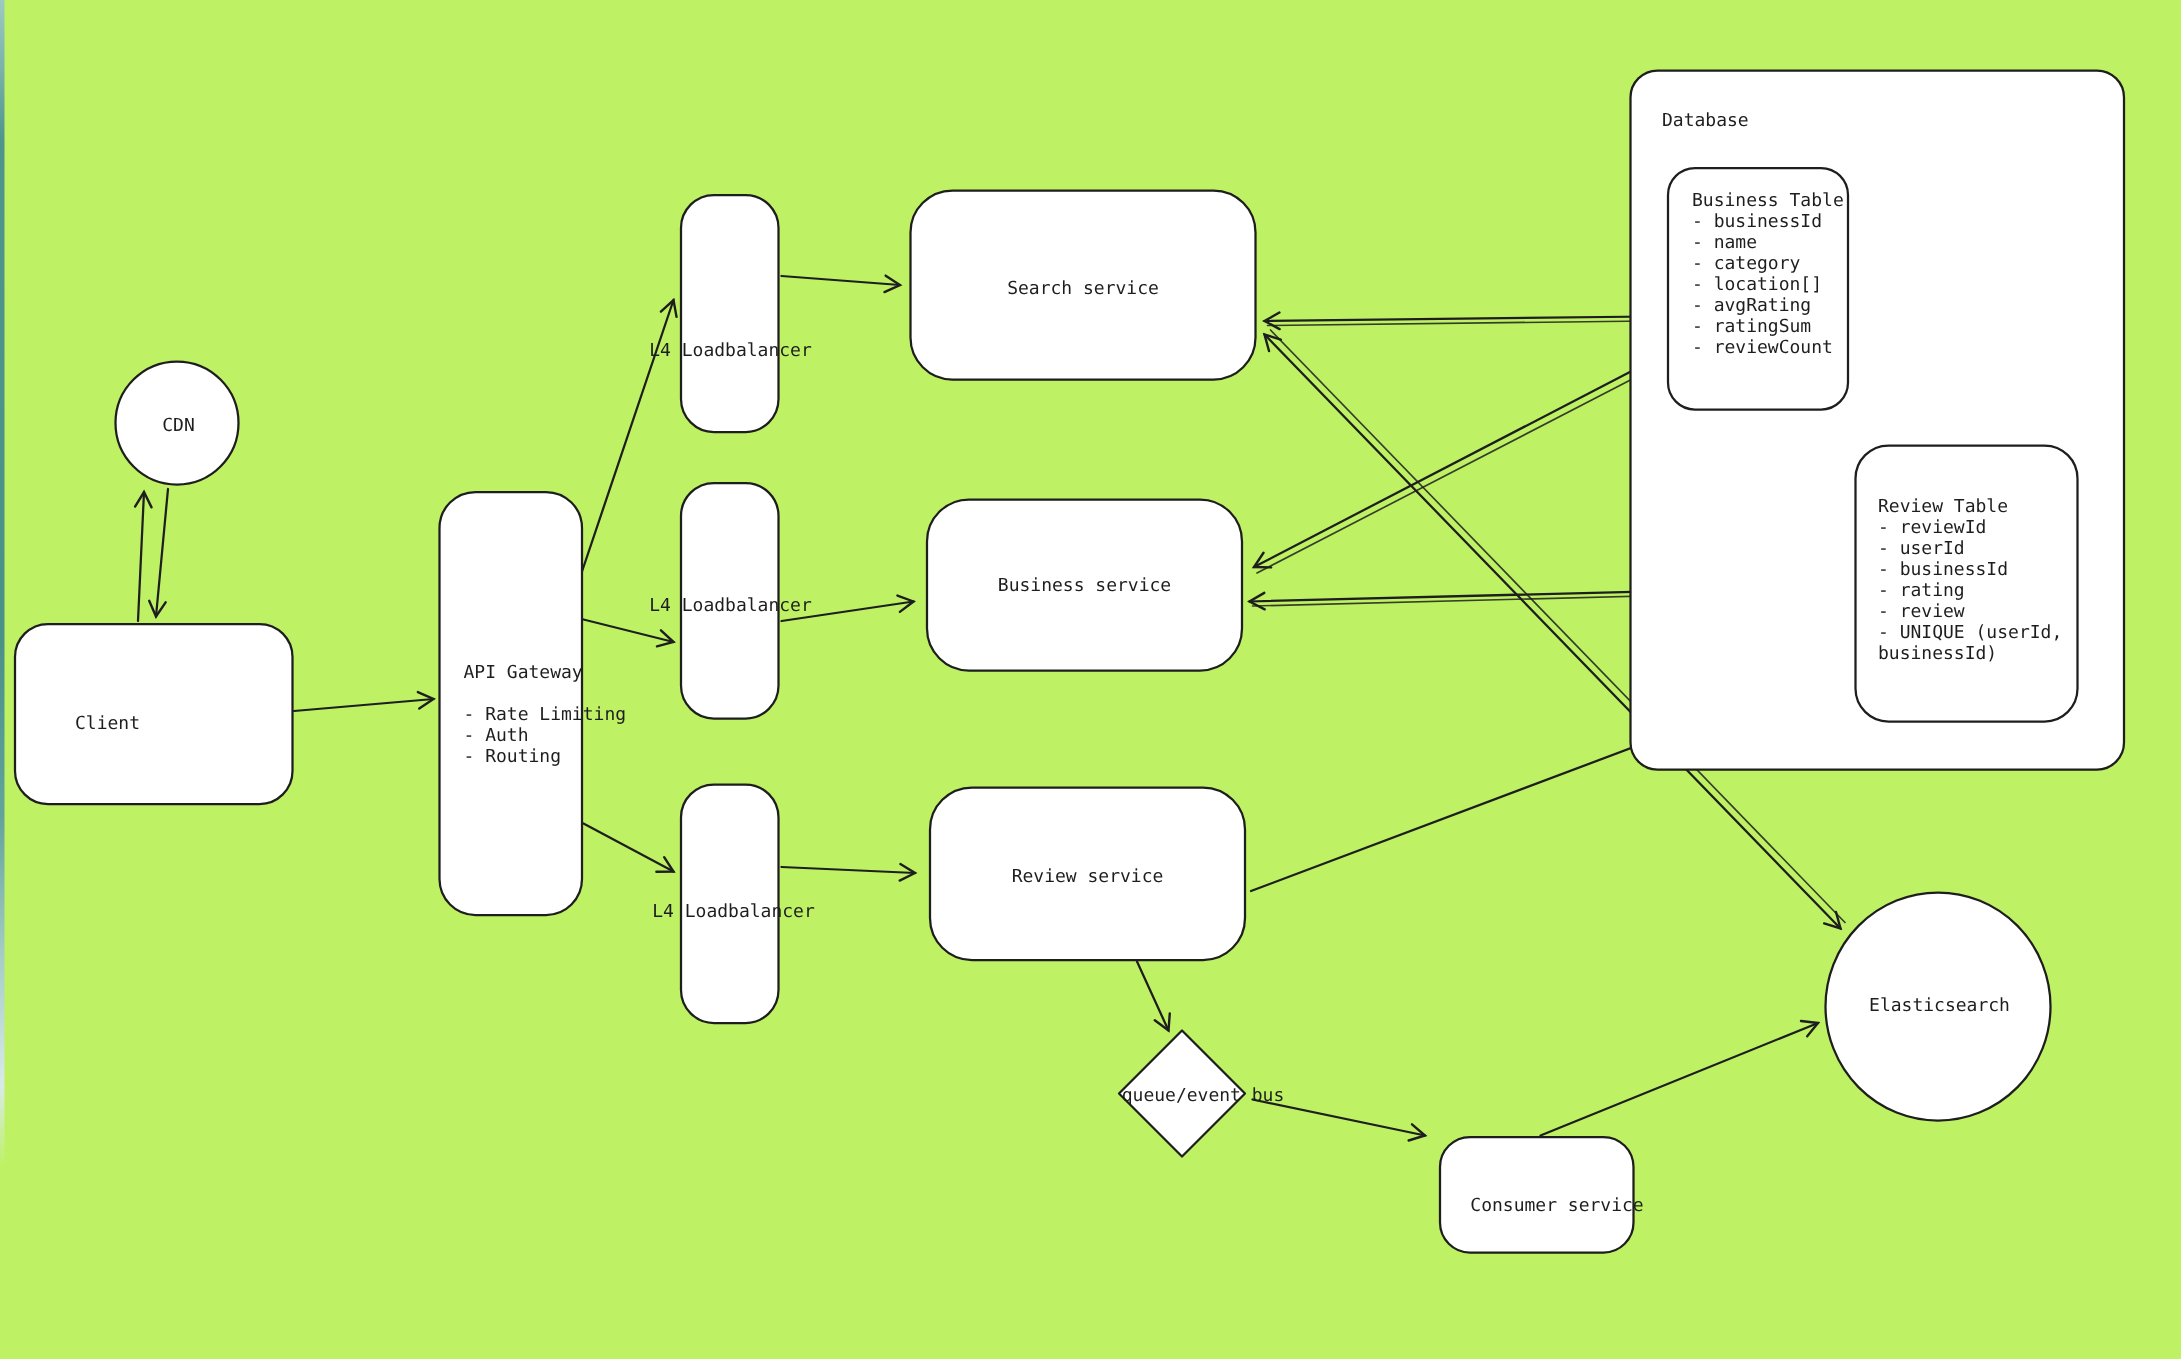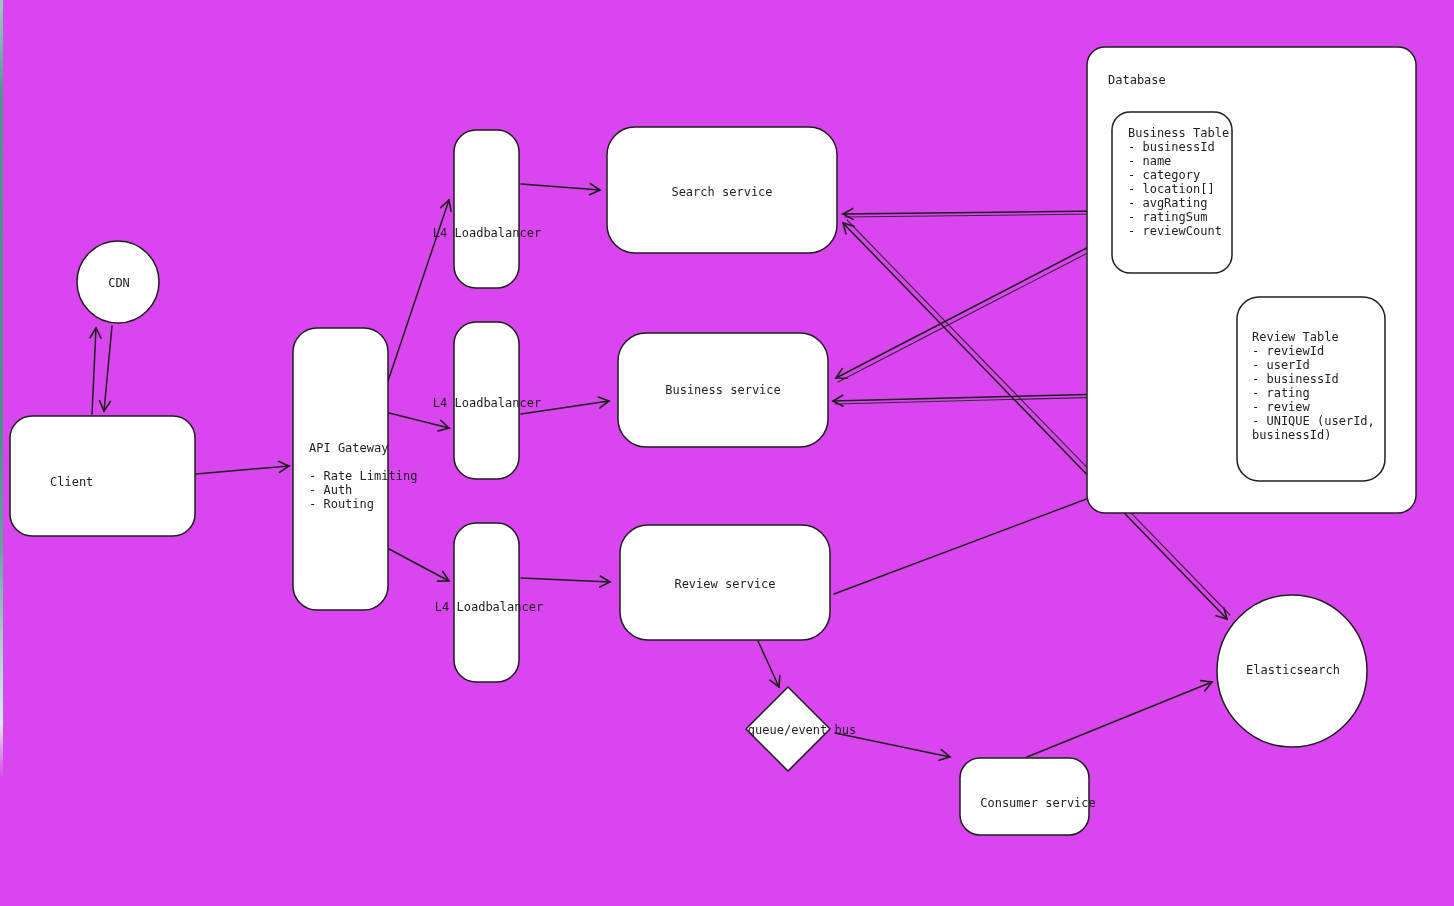--- a/index.html
+++ b/index.html
@@ -8,21 +8,21 @@
     width: 1454px;
     height: 906px;
     background: #ffffff;
     overflow: hidden;
     font-family: "DejaVu Sans Mono", "Liberation Mono", monospace;
   }
   .canvas-wrap {
     position: relative;
     width: 1454px;
     height: 906px;
-    background: #d946ef;
+    background: #bef264;
   }
   .edge-stripe {
     position: absolute;
     left: 0;
     top: 0;
     width: 3px;
     height: 778px;
     background: linear-gradient(
       to bottom,
       #9ccac3 0%,

